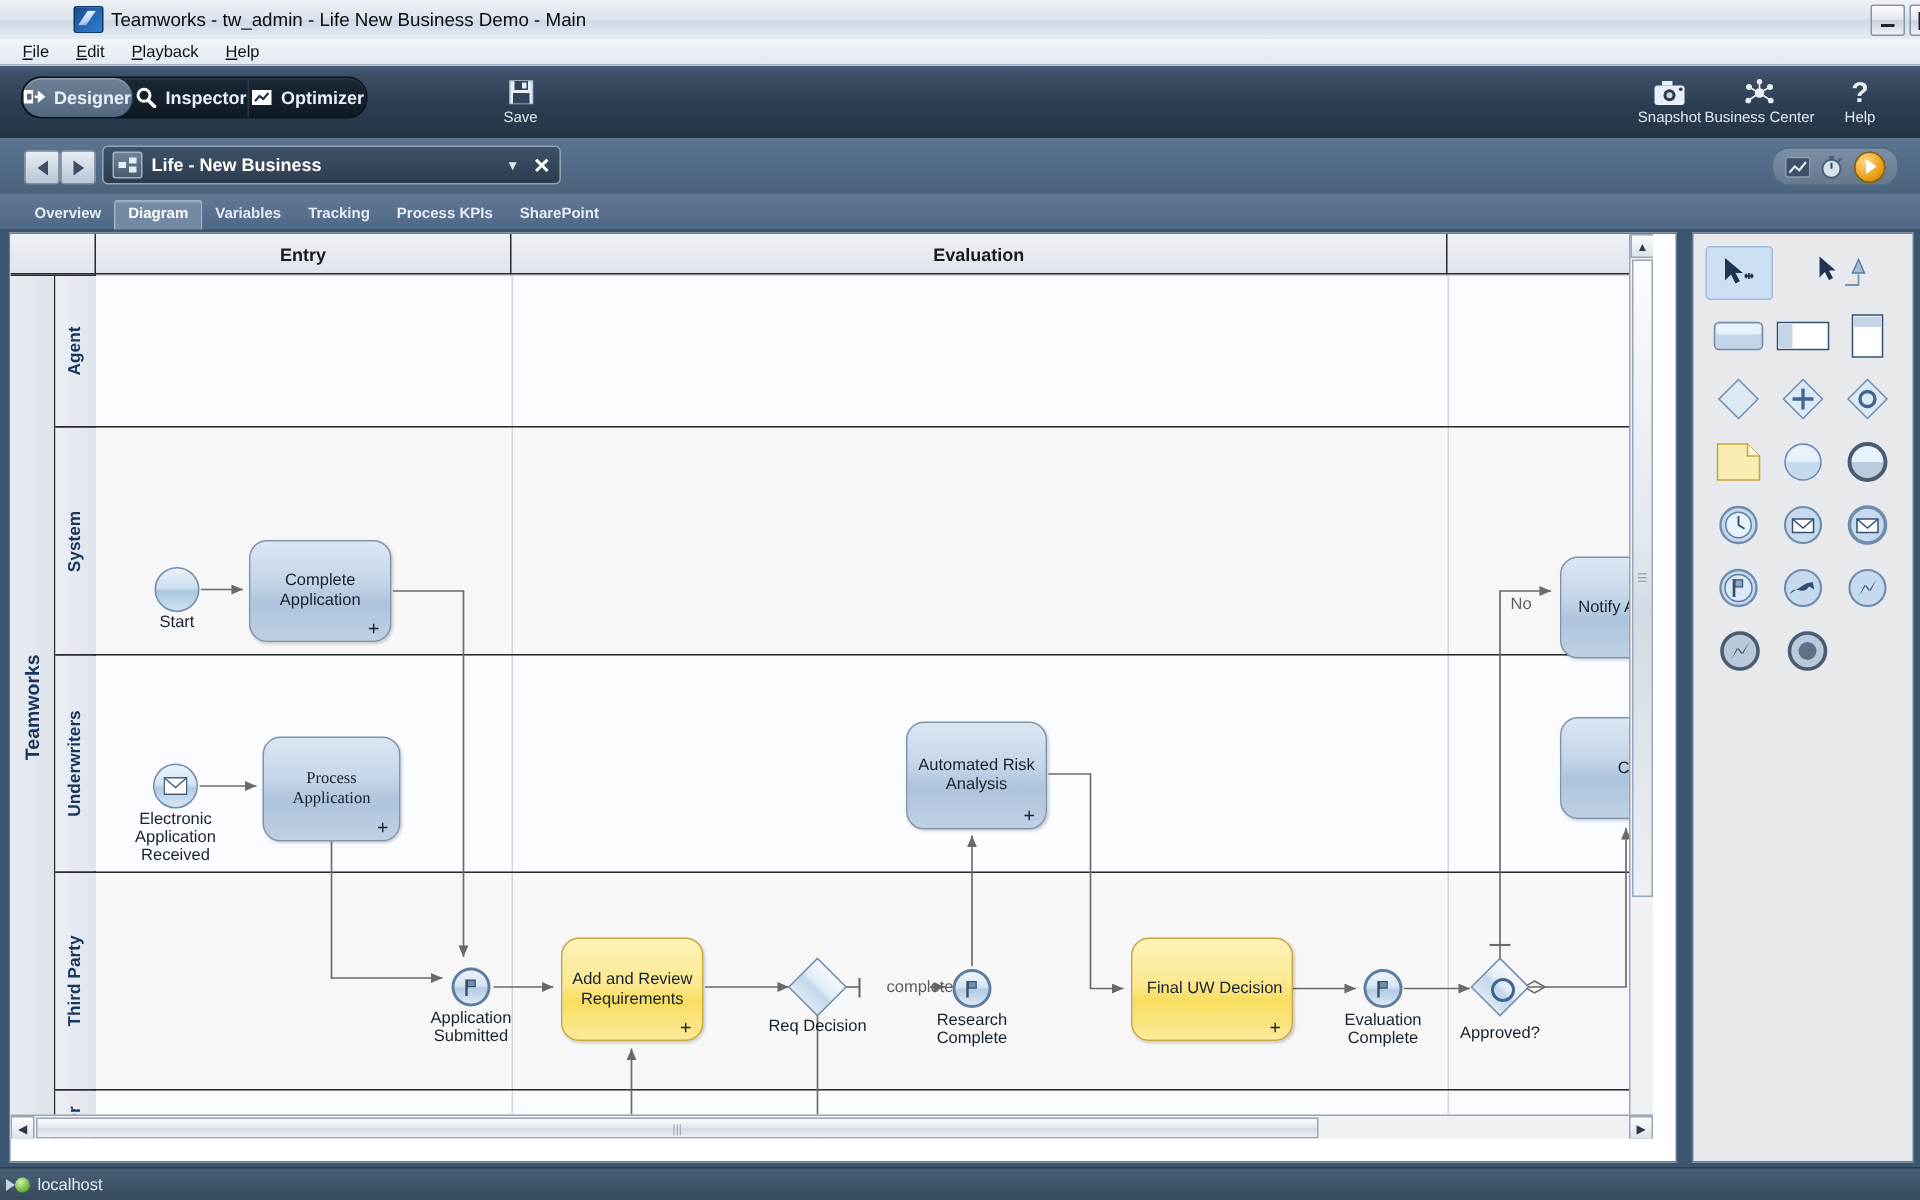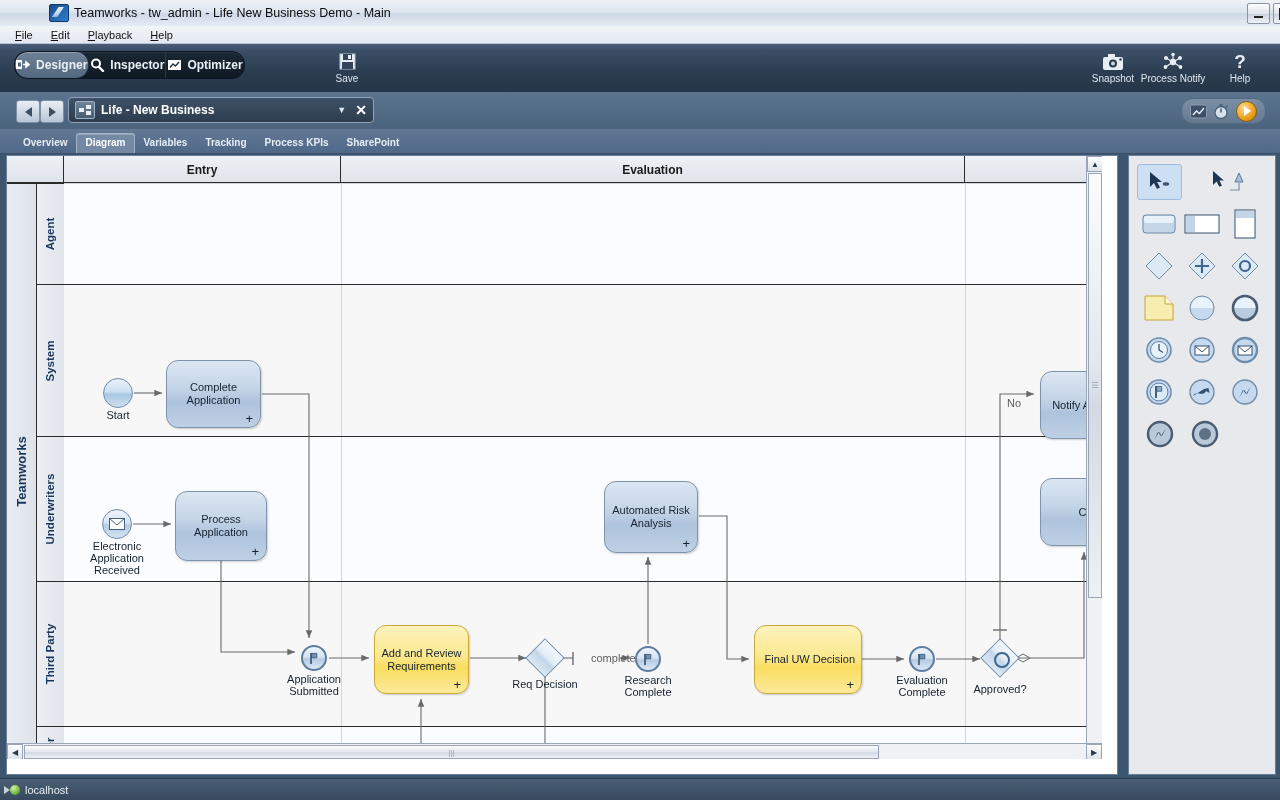--- a/index.html
+++ b/index.html
@@ -407,21 +407,21 @@
         <svg width="24" height="19" viewBox="0 0 24 19">
             <circle cx="12" cy="10" r="3.2" fill="#e8eef5"></circle>
             <circle cx="5" cy="6" r="2" fill="#e8eef5"></circle>
             <circle cx="19" cy="6" r="2" fill="#e8eef5"></circle>
             <circle cx="4.5" cy="15" r="1.9" fill="#e8eef5"></circle>
             <circle cx="19.5" cy="15" r="1.9" fill="#e8eef5"></circle>
             <circle cx="12" cy="2.5" r="1.8" fill="#e8eef5"></circle>
             <path d="M12 10L5 6M12 10l7-4M12 10l-7.5 5M12 10l7.5 5M12 10V2.5" stroke="#e8eef5" stroke-width="1.1"></path>
           </svg>
       </div>
-      <div>Process Notify</div>
+      <div>Business Center</div>
     </div>
 
     <div class="tbtn help-btn">
       <div class="glyph">
         <svg width="16" height="20" viewBox="0 0 16 20">
             <text x="8" y="17" font-size="19" font-family="Liberation Sans, sans-serif" font-weight="bold" fill="#e8eef5" text-anchor="middle">?</text>
           </svg>
       </div>
       <div>Help</div>
     </div>
@@ -570,21 +570,21 @@
 
       <div class="node evt msg" style="left:95px;top:353px;width:30px;height:30px;">
         <svg width="16" height="12" viewBox="0 0 16 12">
             <rect x="0.5" y="0.5" width="15" height="11" fill="#fff" stroke="#44607e"></rect>
             <path d="M0.5 0.5L8 7 15.5 0.5" fill="none" stroke="#44607e"></path>
           </svg>
       </div>
       <div class="nlabel" style="left:60px;top:384px;width:100px;white-space:normal;">Electronic Application Received</div>
 
       <div class="node task blue" style="left:168px;top:335px;width:92px;height:70px;">
-        <span style="padding:0 6px;">Process Application</span>
+        <span style="padding:0 6px;font-family:Liberation Serif, serif;">Process Application</span>
         <span class="plus">+</span>
       </div>
 
       <div class="node evt inter" style="left:294px;top:489px;width:26px;height:26px;">
         <svg width="12" height="13" viewBox="0 0 12 13">
             <path d="M3 1v11" stroke="#35506e" stroke-width="1.6"></path>
             <path d="M3.6 1.4h5.2v4.4H3.6z" fill="#6f90b2" stroke="#35506e" stroke-width="0.8"></path>
           </svg>
       </div>
       <div class="nlabel" style="left:259px;top:517px;width:96px;white-space:normal;">Application Submitted</div>

